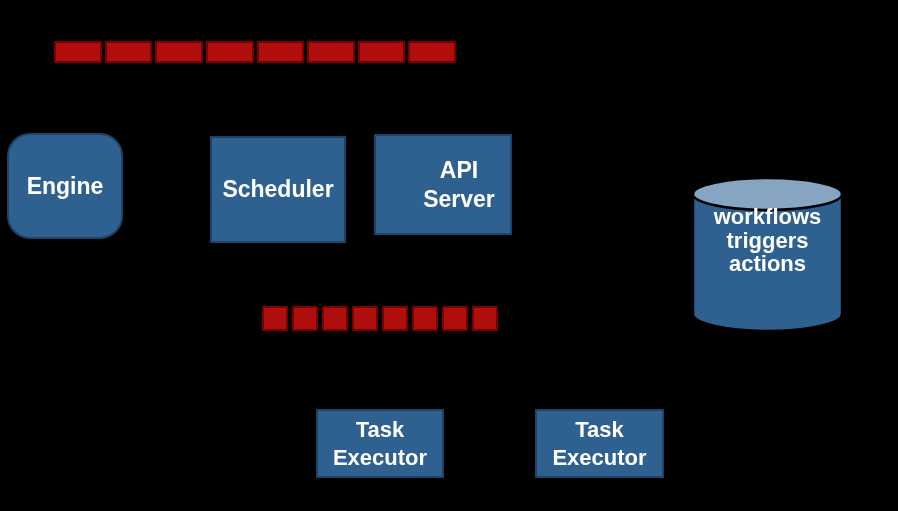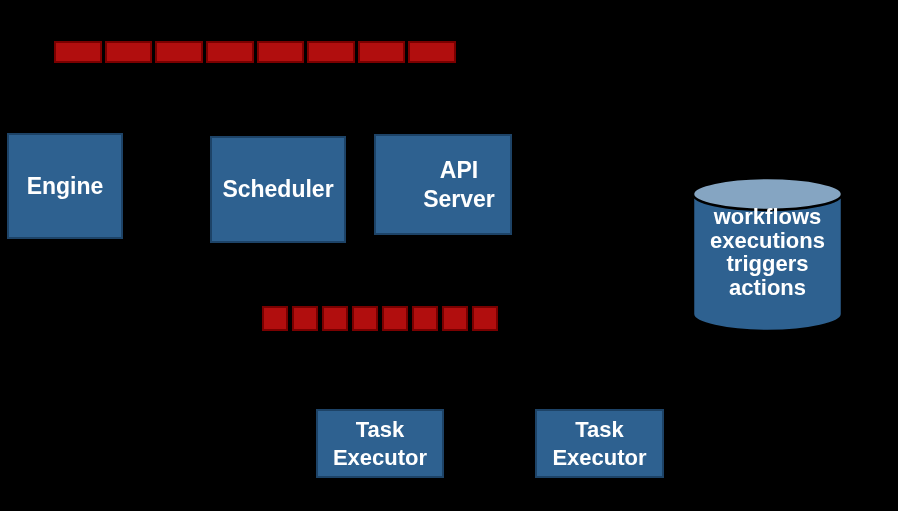--- a/index.html
+++ b/index.html
@@ -38,21 +38,21 @@
     box-sizing: border-box;
     display: flex;
     align-items: center;
     justify-content: center;
     color: #FFFFFF;
     font-weight: bold;
     text-align: center;
     white-space: pre-line;
     line-height: 1.25;
   }
-  .node-engine        { left: 7px;   top: 133px; width: 116px; height: 106px; font-size: 23px; }
+  .node-engine        { left: 7px;   top: 133px; width: 116px; height: 106px; font-size: 23px; border-radius: 23px; }
   .node-scheduler     { left: 210px; top: 136px; width: 136px; height: 107px; font-size: 23px; }
   .node-api-server    { left: 374px; top: 134px; width: 138px; height: 101px; font-size: 23px; padding-left: 32px; }
   .node-task-exec-1   { left: 316px; top: 409px; width: 128px; height: 69px;  font-size: 22px; line-height: 1.25; }
   .node-task-exec-2   { left: 535px; top: 409px; width: 129px; height: 69px;  font-size: 22px; line-height: 1.25; }
 
   
   .db {
     position: absolute;
     left: 691px;
     top: 176px;
@@ -101,21 +101,20 @@
 Server</span>
   </div>
 
   <div class="db">
     <svg width="153" height="158" viewBox="0 0 153 158">
       <path d="M2,18 L2,138 A74.5,17 0 0 0 151,138 L151,18 Z" fill="#2E6190" stroke="#000000" stroke-width="2.5"></path>
       <ellipse cx="76.5" cy="18" rx="74.5" ry="16" fill="#85A5C2" stroke="#000000" stroke-width="2.5"></ellipse>
     </svg>
     <div class="db-labels">
       <div>workflows</div>
-      <div>executions</div>
       <div>triggers</div>
       <div>actions</div>
     </div>
   </div>
 
   <div class="queue queue-bottom">
       <div class="queue-cell"></div>
       <div class="queue-cell"></div>
       <div class="queue-cell"></div>
       <div class="queue-cell"></div>

